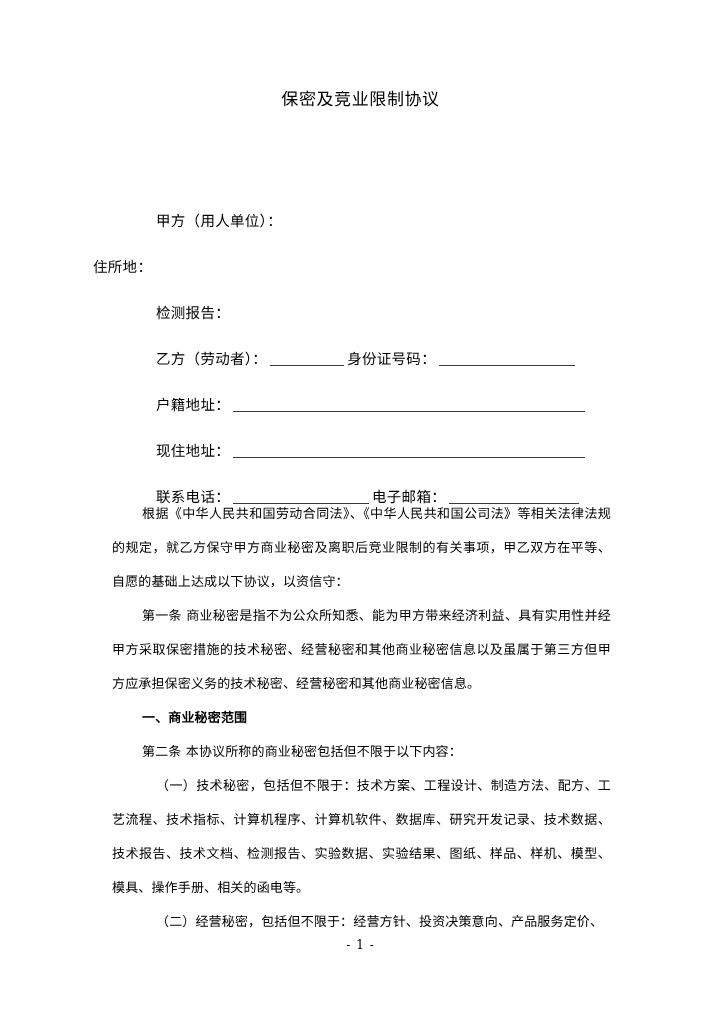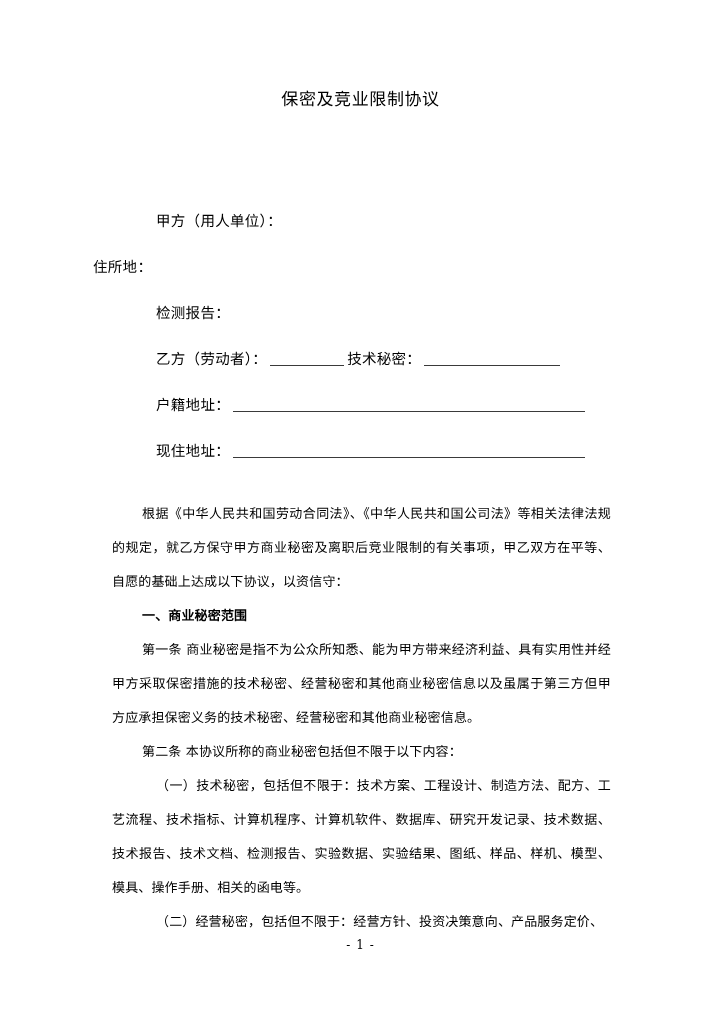--- a/index.html
+++ b/index.html
@@ -109,41 +109,44 @@
 
     <div class="party-line indent-b">
       <span>住所地：</span>
     </div>
 
     <div class="party-line indent-a">
       <span>检测报告：</span>
     </div>
 
     <div class="party-line indent-a">
-      <span>乙方（劳动者）：</span><span class="fill fill-xs"></span><span>技术秘密：</span><span class="fill fill-md"></span>
+      <span>乙方（劳动者）：</span><span class="fill fill-xs"></span><span>身份证号码：</span><span class="fill fill-md"></span>
     </div>
 
     <div class="party-line indent-a">
       <span>户籍地址：</span><span class="fill fill-lg"></span>
     </div>
 
     <div class="party-line indent-a">
       <span>现住地址：</span><span class="fill fill-lg"></span>
     </div>
 
+    <div class="party-line indent-a">
+      <span>联系电话：</span><span class="fill fill-md"></span><span>电子邮箱：</span><span class="fill fill-sm"></span>
+    </div>
 
   </div>
 
   <div class="body-block">
 
     <p class="para ind2">根据《中华人民共和国劳动合同法》、《中华人民共和国公司法》等相关法律法规的规定，就乙方保守甲方商业秘密及离职后竞业限制的有关事项，甲乙双方在平等、自愿的基础上达成以下协议，以资信守：</p>
 
+    <p class="para ind2">第一条  商业秘密是指不为公众所知悉、能为甲方带来经济利益、具有实用性并经甲方采取保密措施的技术秘密、经营秘密和其他商业秘密信息以及虽属于第三方但甲方应承担保密义务的技术秘密、经营秘密和其他商业秘密信息。</p>
+
     <p class="para ind-head">一、商业秘密范围</p>
-
-    <p class="para ind2">第一条  商业秘密是指不为公众所知悉、能为甲方带来经济利益、具有实用性并经甲方采取保密措施的技术秘密、经营秘密和其他商业秘密信息以及虽属于第三方但甲方应承担保密义务的技术秘密、经营秘密和其他商业秘密信息。</p>
 
     <p class="para ind2">第二条  本协议所称的商业秘密包括但不限于以下内容：</p>
 
     <p class="para ind-sub">（一）技术秘密，包括但不限于：技术方案、工程设计、制造方法、配方、工艺流程、技术指标、计算机程序、计算机软件、数据库、研究开发记录、技术数据、技术报告、技术文档、检测报告、实验数据、实验结果、图纸、样品、样机、模型、模具、操作手册、相关的函电等。</p>
 
     <p class="para ind-sub">（二）经营秘密，包括但不限于：经营方针、投资决策意向、产品服务定价、</p>
 
   </div>
 
   <div class="page-footer">- 1 -</div>

